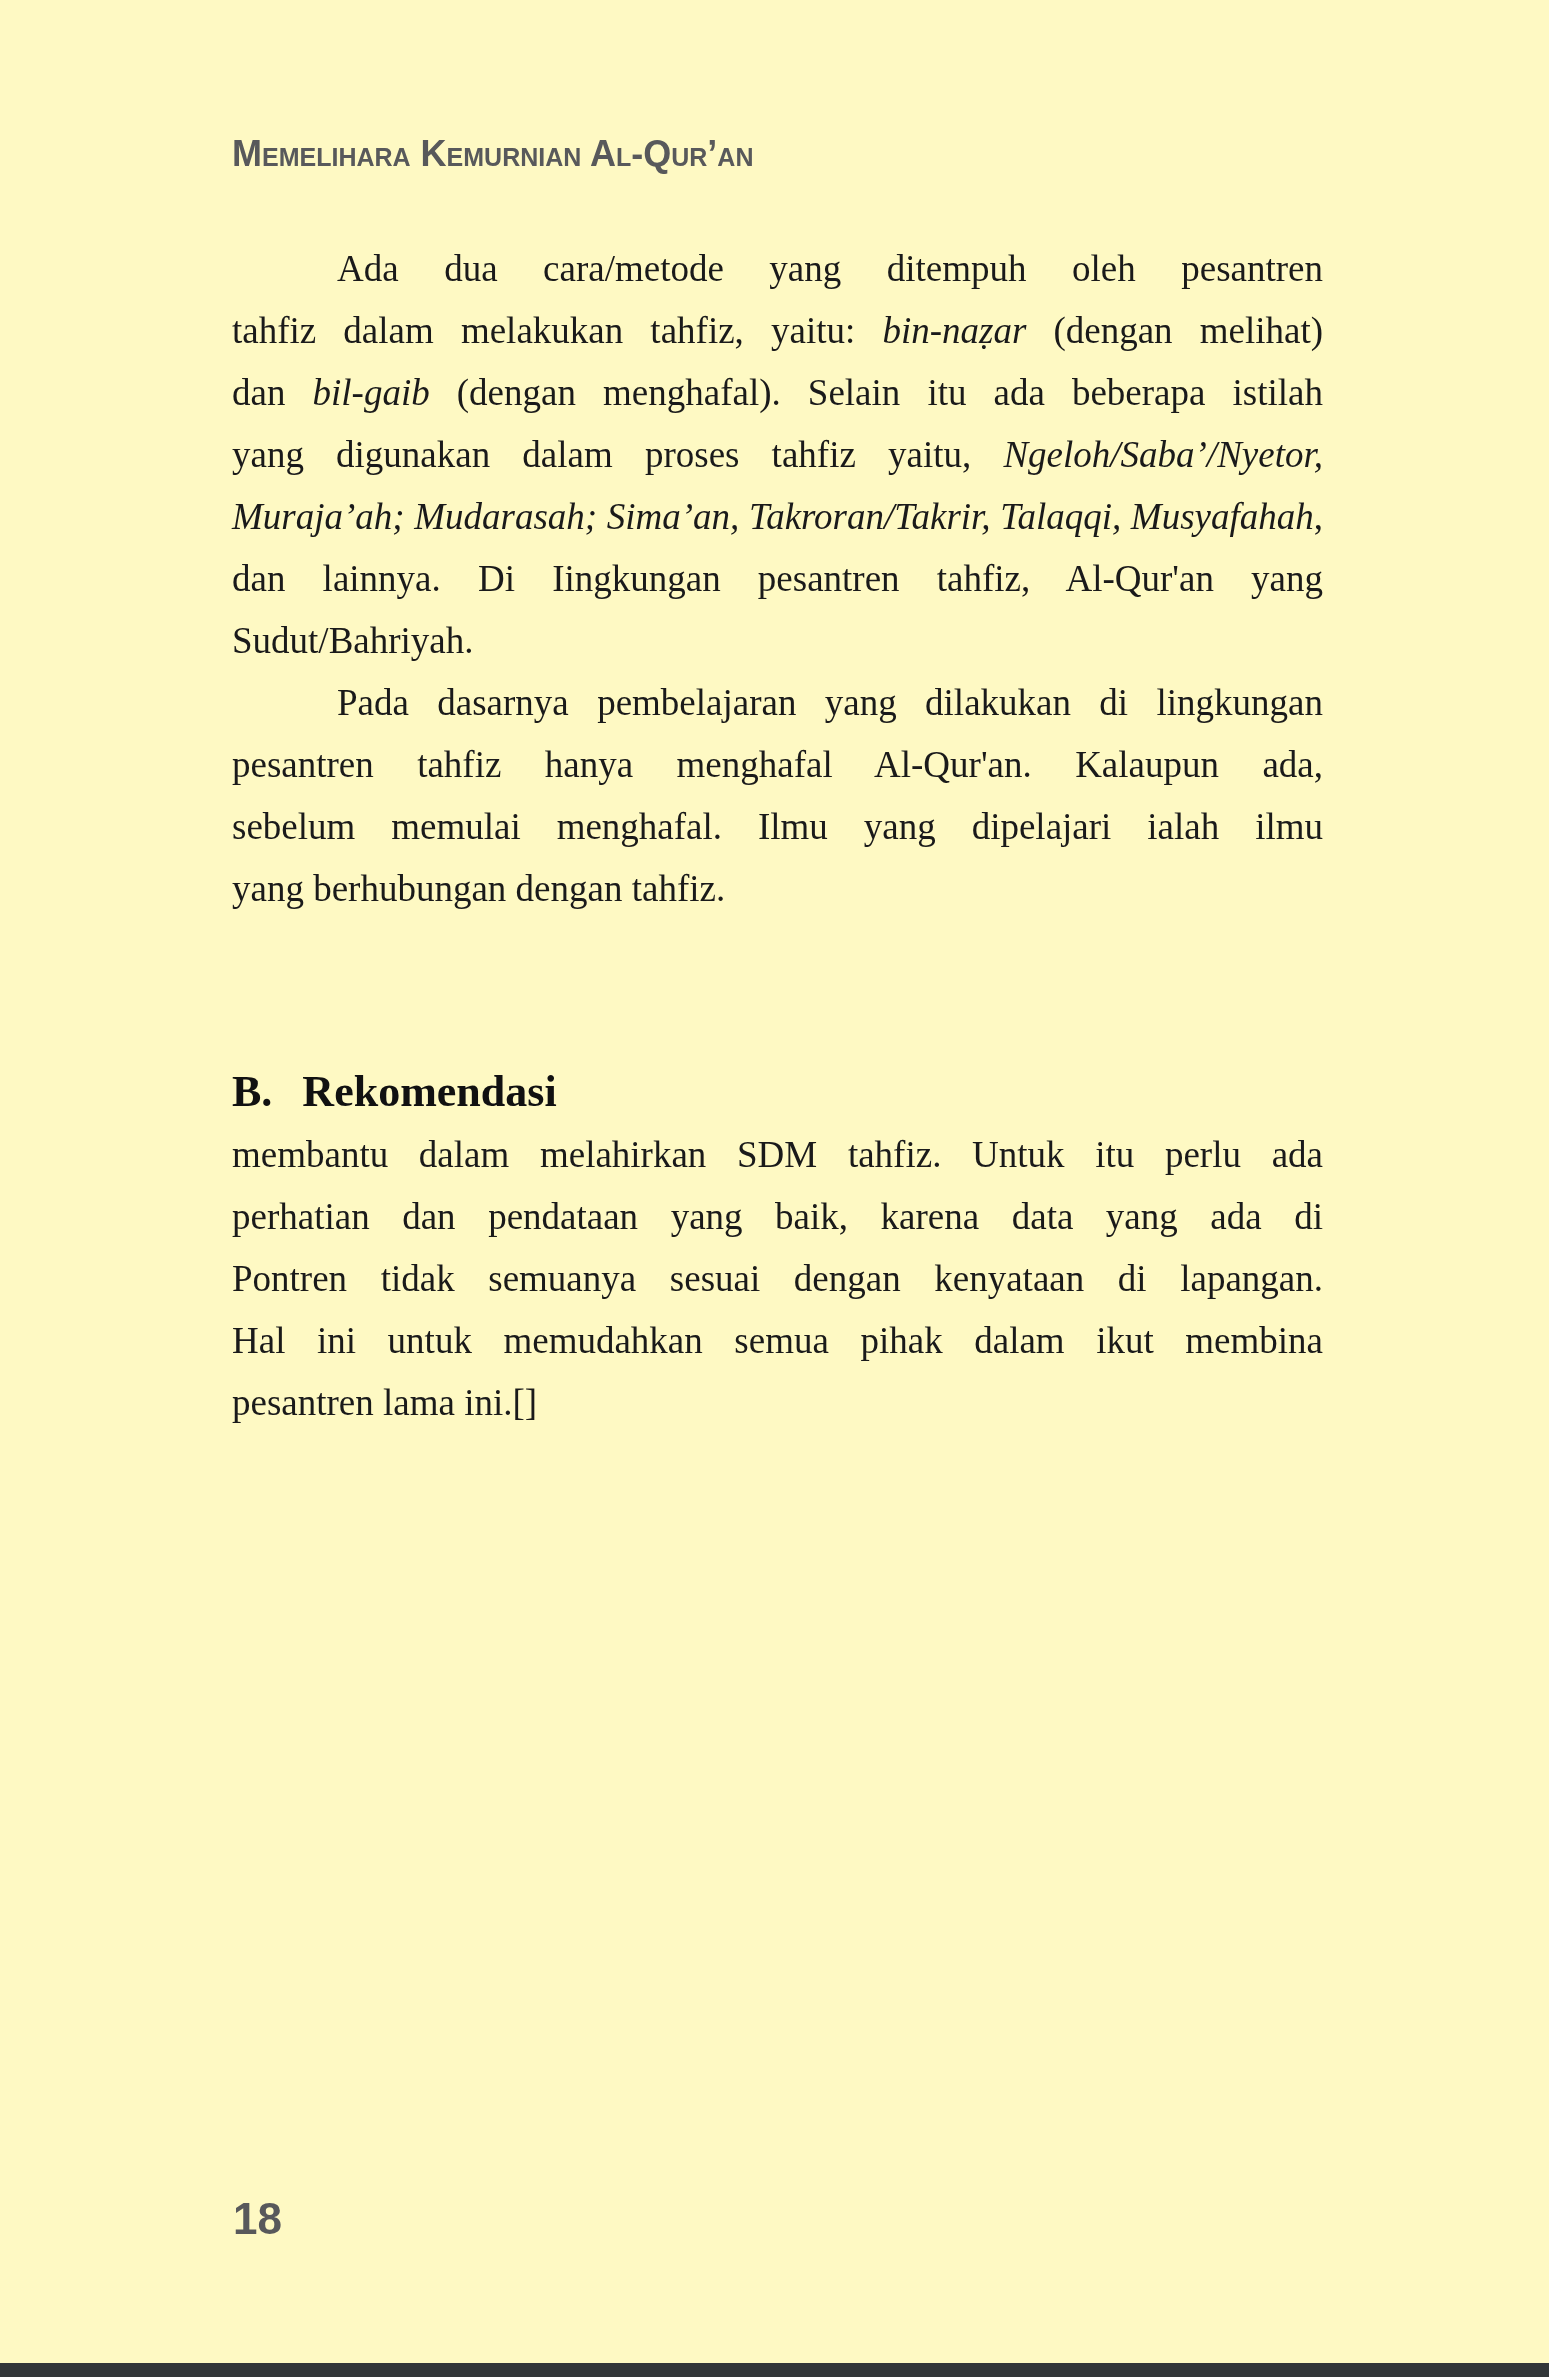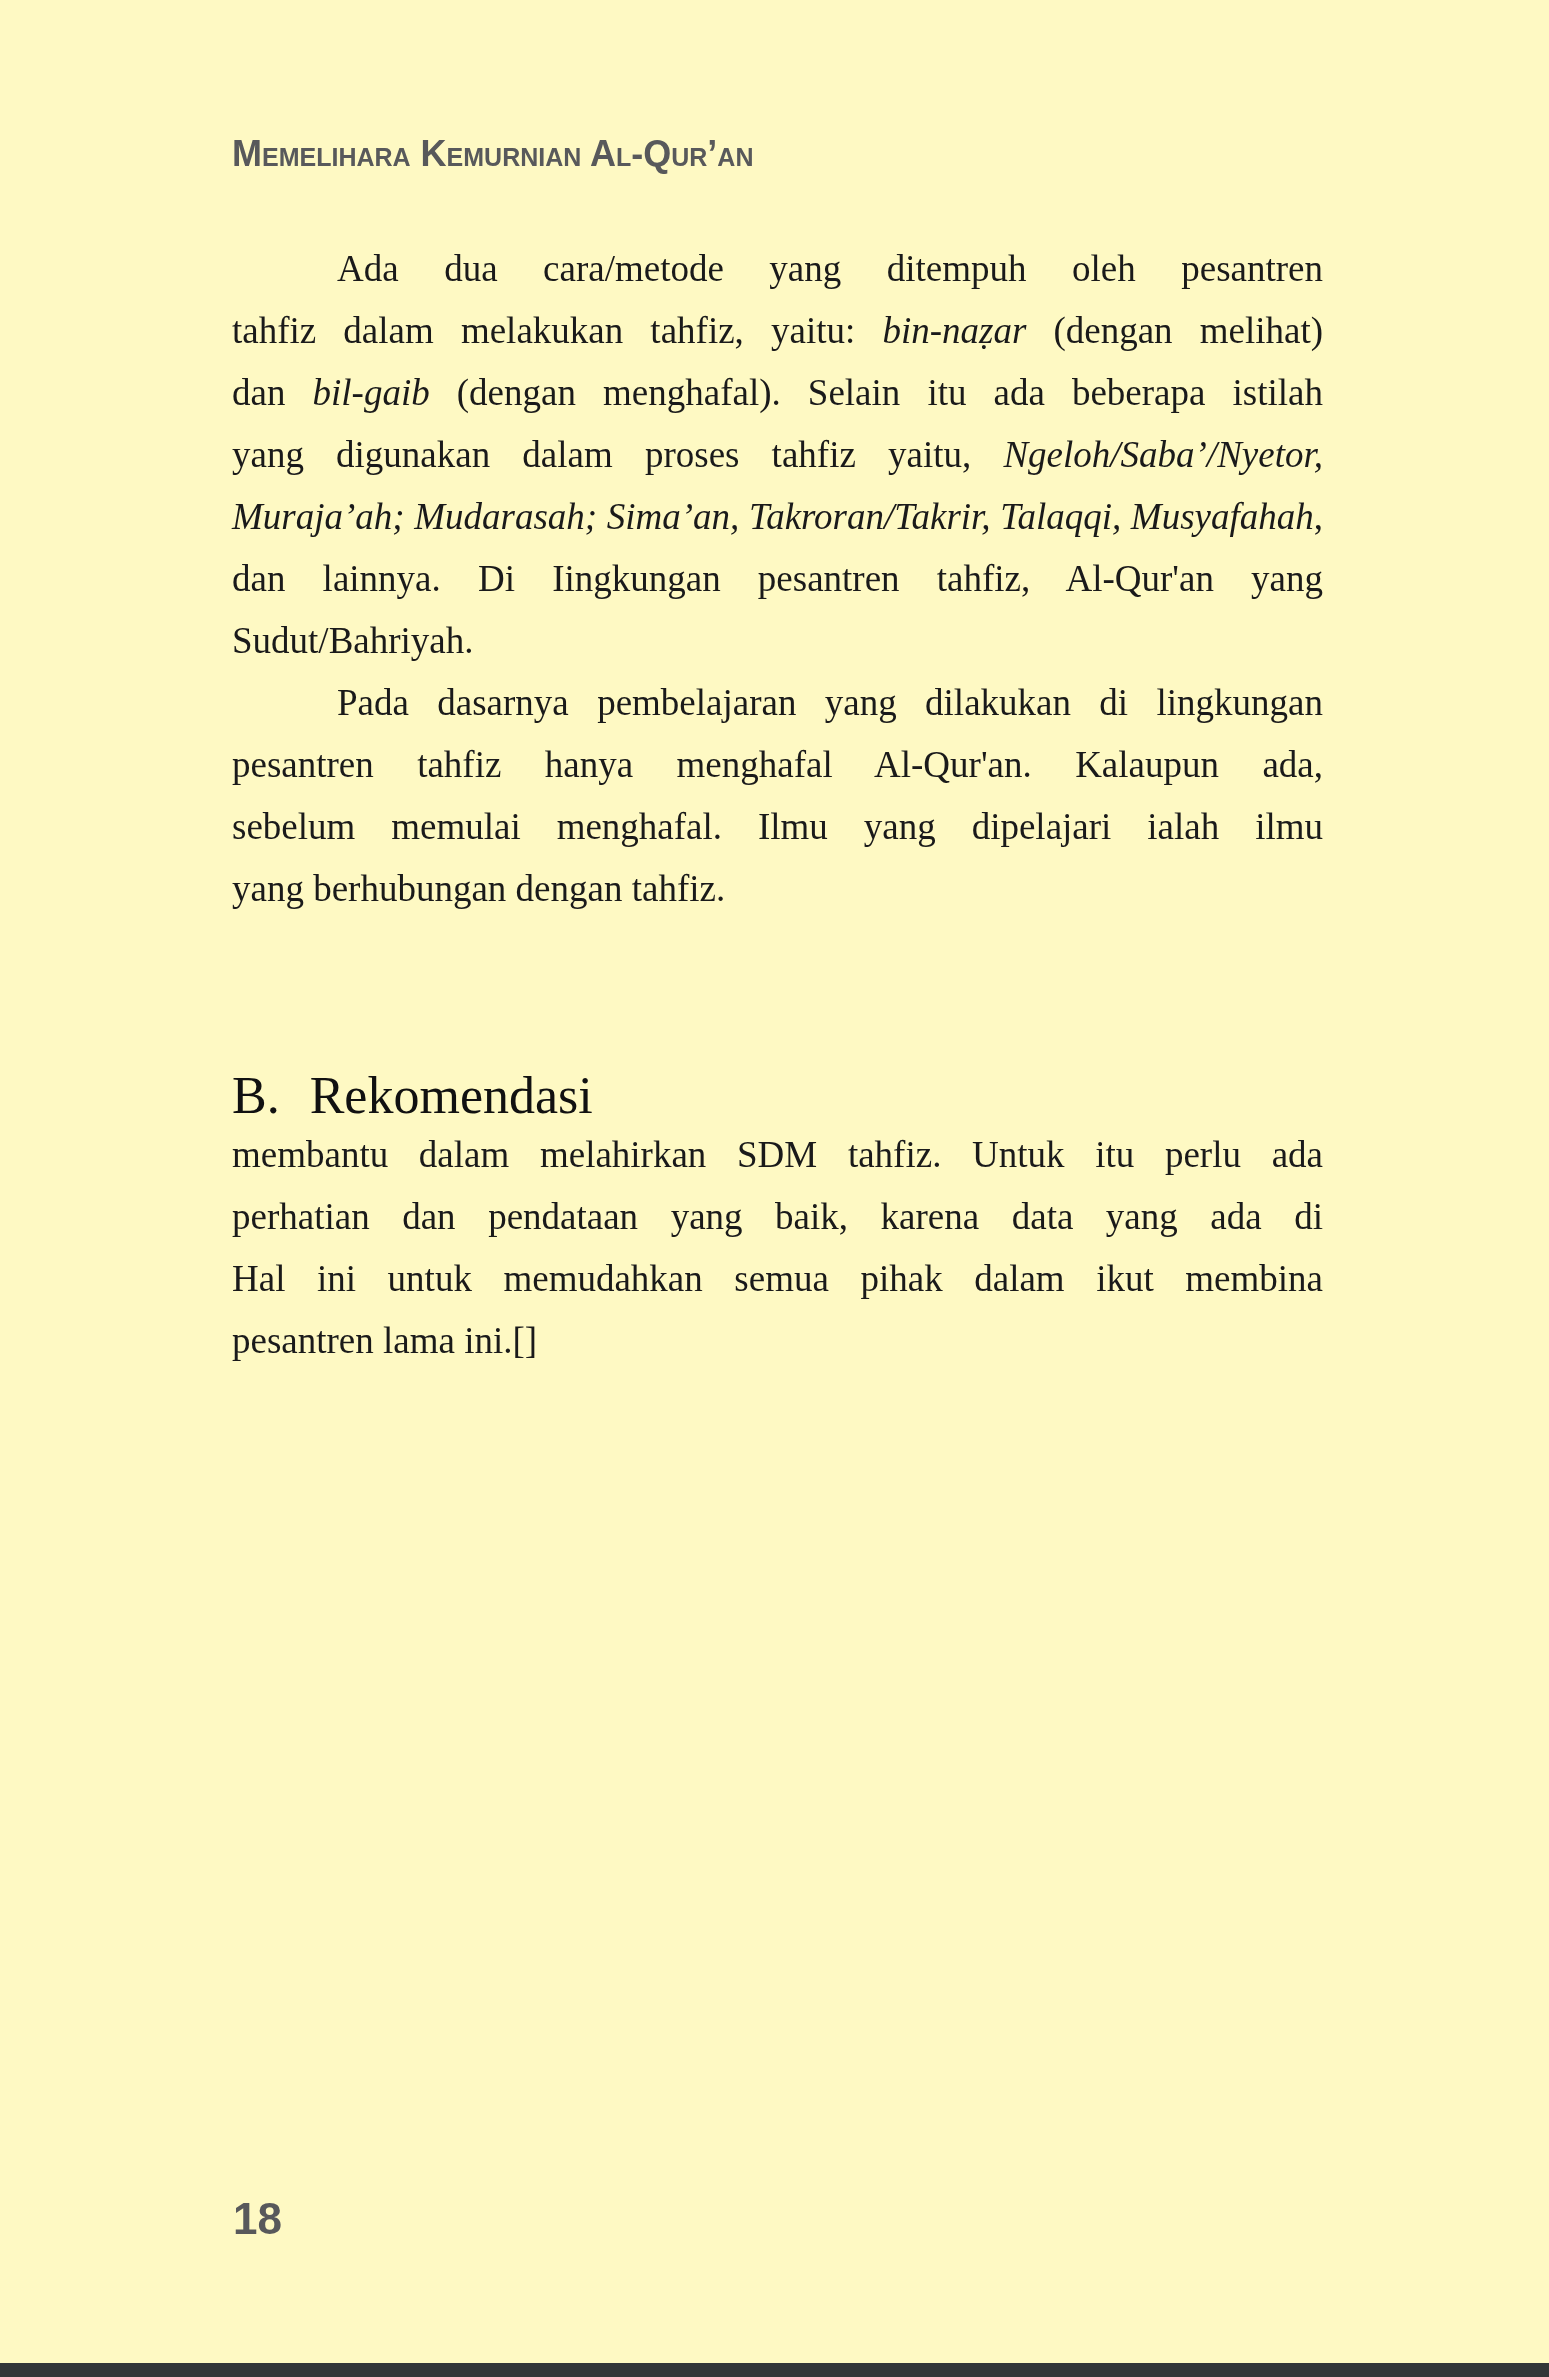--- a/index.html
+++ b/index.html
@@ -52,22 +52,22 @@
     text-align-last: left;
   }
   .line.indent { text-indent: 105px; }
   .it { font-style: italic; }
 
   
   .section-heading {
     position: absolute;
     left: 232px;
     top: 1066px;
-    font-size: 52px;
-    font-weight: normal;
+    font-size: 44px;
+    font-weight: bold;
     color: #111111;
     white-space: nowrap;
   }
   .section-heading .hlabel { margin-right: 30px; }
 
   
   .page-number {
     position: absolute;
     left: 233px;
     top: 2194px;
@@ -112,20 +112,21 @@
   </div>
 
   <div class="section-heading">
     <span class="hlabel">B.</span><span>Rekomendasi</span>
   </div>
 
   <div class="textcol third" style="color: rgb(26, 26, 26);">
     <div>
         <div class="line"><span>membantu dalam melahirkan SDM tahfiz. Untuk itu perlu ada</span></div>
         <div class="line"><span>perhatian dan pendataan yang baik, karena data yang ada di</span></div>
+        <div class="line"><span>Pontren tidak semuanya sesuai dengan kenyataan di lapangan.</span></div>
         <div class="line"><span>Hal ini untuk memudahkan semua pihak dalam ikut membina</span></div>
         <div class="line last"><span>pesantren lama ini.[]</span></div>
       </div>
   </div>
 
   <div class="page-number" style="color: rgb(88, 89, 91);">18</div>
 
   <div class="viewer-gap" style="background: rgb(50, 54, 57);"></div>
 
 </div>

